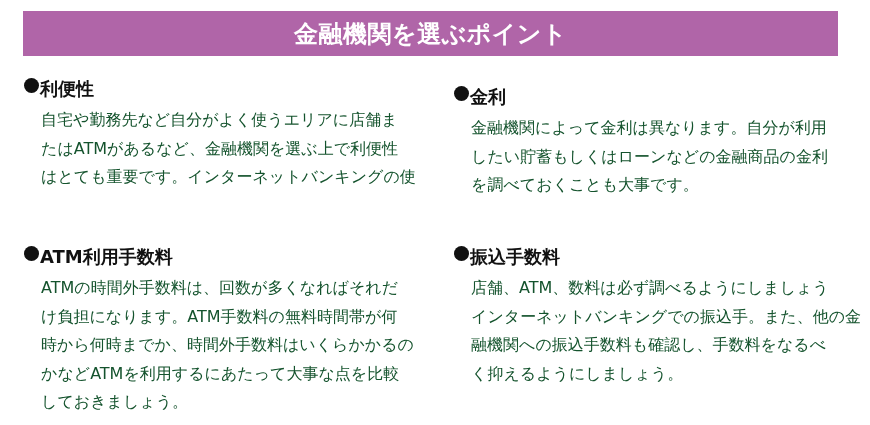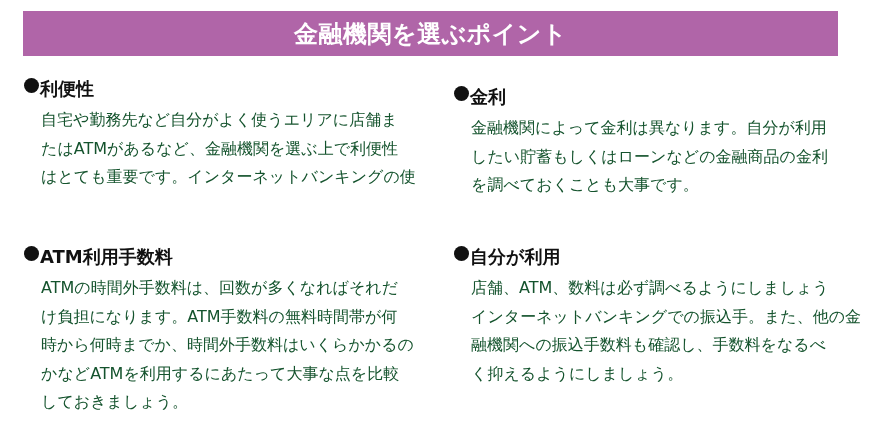--- a/index.html
+++ b/index.html
@@ -111,21 +111,21 @@
     <span class="line">け負担になります。ATM手数料の無料時間帯が何</span>
     <span class="line">時から何時までか、時間外手数料はいくらかかるの</span>
     <span class="line">かなどATMを利用するにあたって大事な点を比較</span>
     <span class="line">しておきましょう。</span>
   </div>
 </div>
 
 <div class="section" id="sec-transfer-fee">
   <h3 class="section-heading">
     <span class="bullet"></span>
-    <span>自分が利用</span>
+    <span>振込手数料</span>
   </h3>
   <div class="section-body">
     <span class="line">店舗、ATM、数料は必ず調べるようにしましょう</span>
     <span class="line">インターネットバンキングでの振込手。また、他の金</span>
     <span class="line">融機関への振込手数料も確認し、手数料をなるべ</span>
     <span class="line">く抑えるようにしましょう。</span>
   </div>
 </div>
 
 </body></html>

